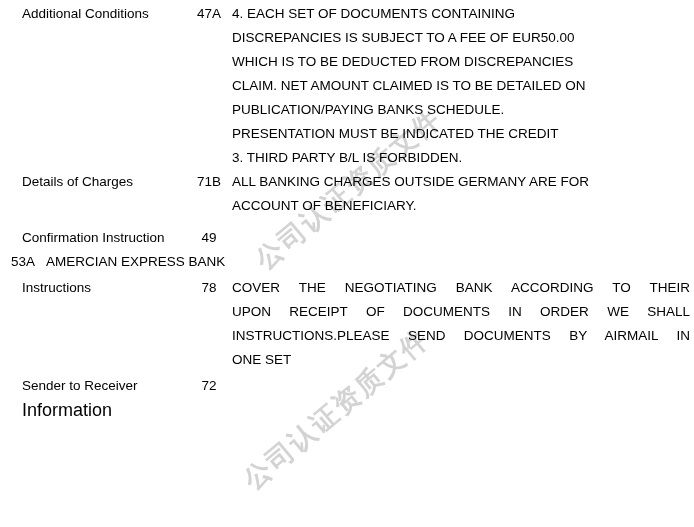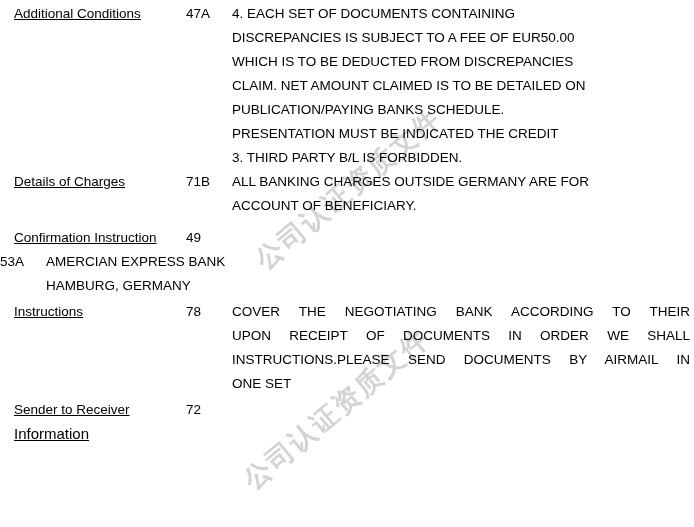--- a/index.html
+++ b/index.html
@@ -62,39 +62,39 @@
 
   .row {
     display: flex;
     align-items: flex-start;
     width: 694px;
   }
 
   .label {
     width: 186px;
     flex: 0 0 186px;
-    padding-left: 14px;
+    padding-left: 22px;
     box-sizing: border-box;
     font-size: 13.5px;
     line-height: 24px;
     color: #000;
-    text-decoration: underline;
   }
   .label-l2 {
     padding-left: 6px;
     box-sizing: border-box;
-    font-size: 15px;
+    font-size: 18px;
     line-height: 24px;
   }
 
   .tag {
     width: 46px;
     flex: 0 0 46px;
     font-size: 13.5px;
     line-height: 24px;
+    text-align: center;
   }
 
   .value {
     flex: 1 1 auto;
     font-size: 13.5px;
     line-height: 24px;
     padding-right: 4px;
     box-sizing: border-box;
   }
   .value div {
@@ -149,21 +149,20 @@
 
     <div class="row">
       <div class="label">Confirmation Instruction</div>
       <div class="tag">49</div>
     </div>
 
     <div class="row">
       <div class="tag">53A</div>
       <div class="value">
         <div>AMERCIAN EXPRESS BANK</div>
-        <div>HAMBURG, GERMANY</div>
       </div>
     </div>
 
     <div class="spacer-xs"></div>
 
     <div class="row">
       <div class="label">Instructions</div>
       <div class="tag">78</div>
       <div class="value">
         <div class="justify">COVER THE NEGOTIATING BANK ACCORDING TO THEIR</div>

